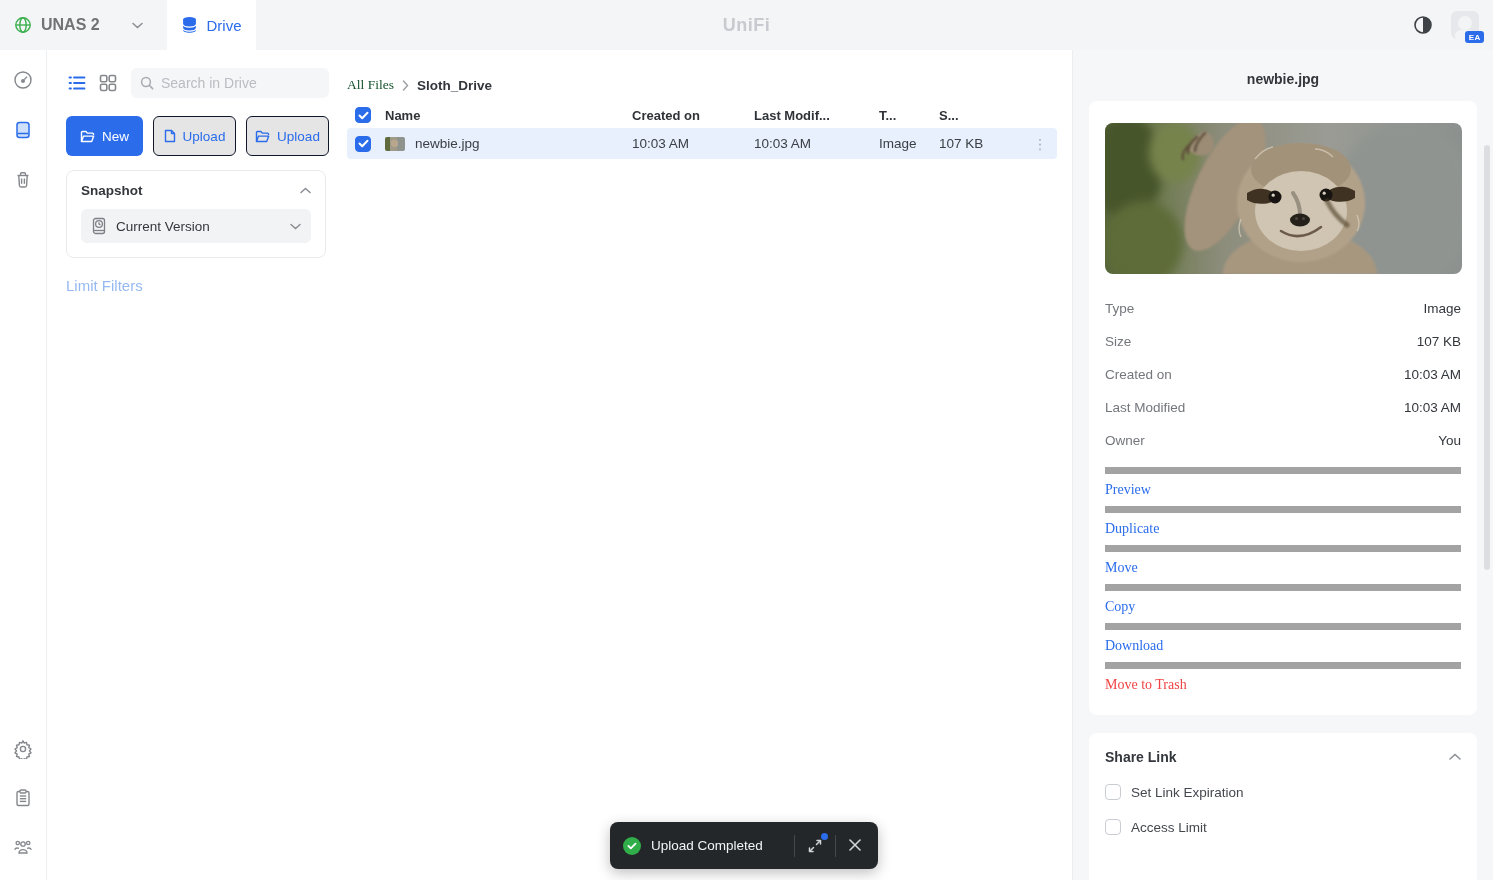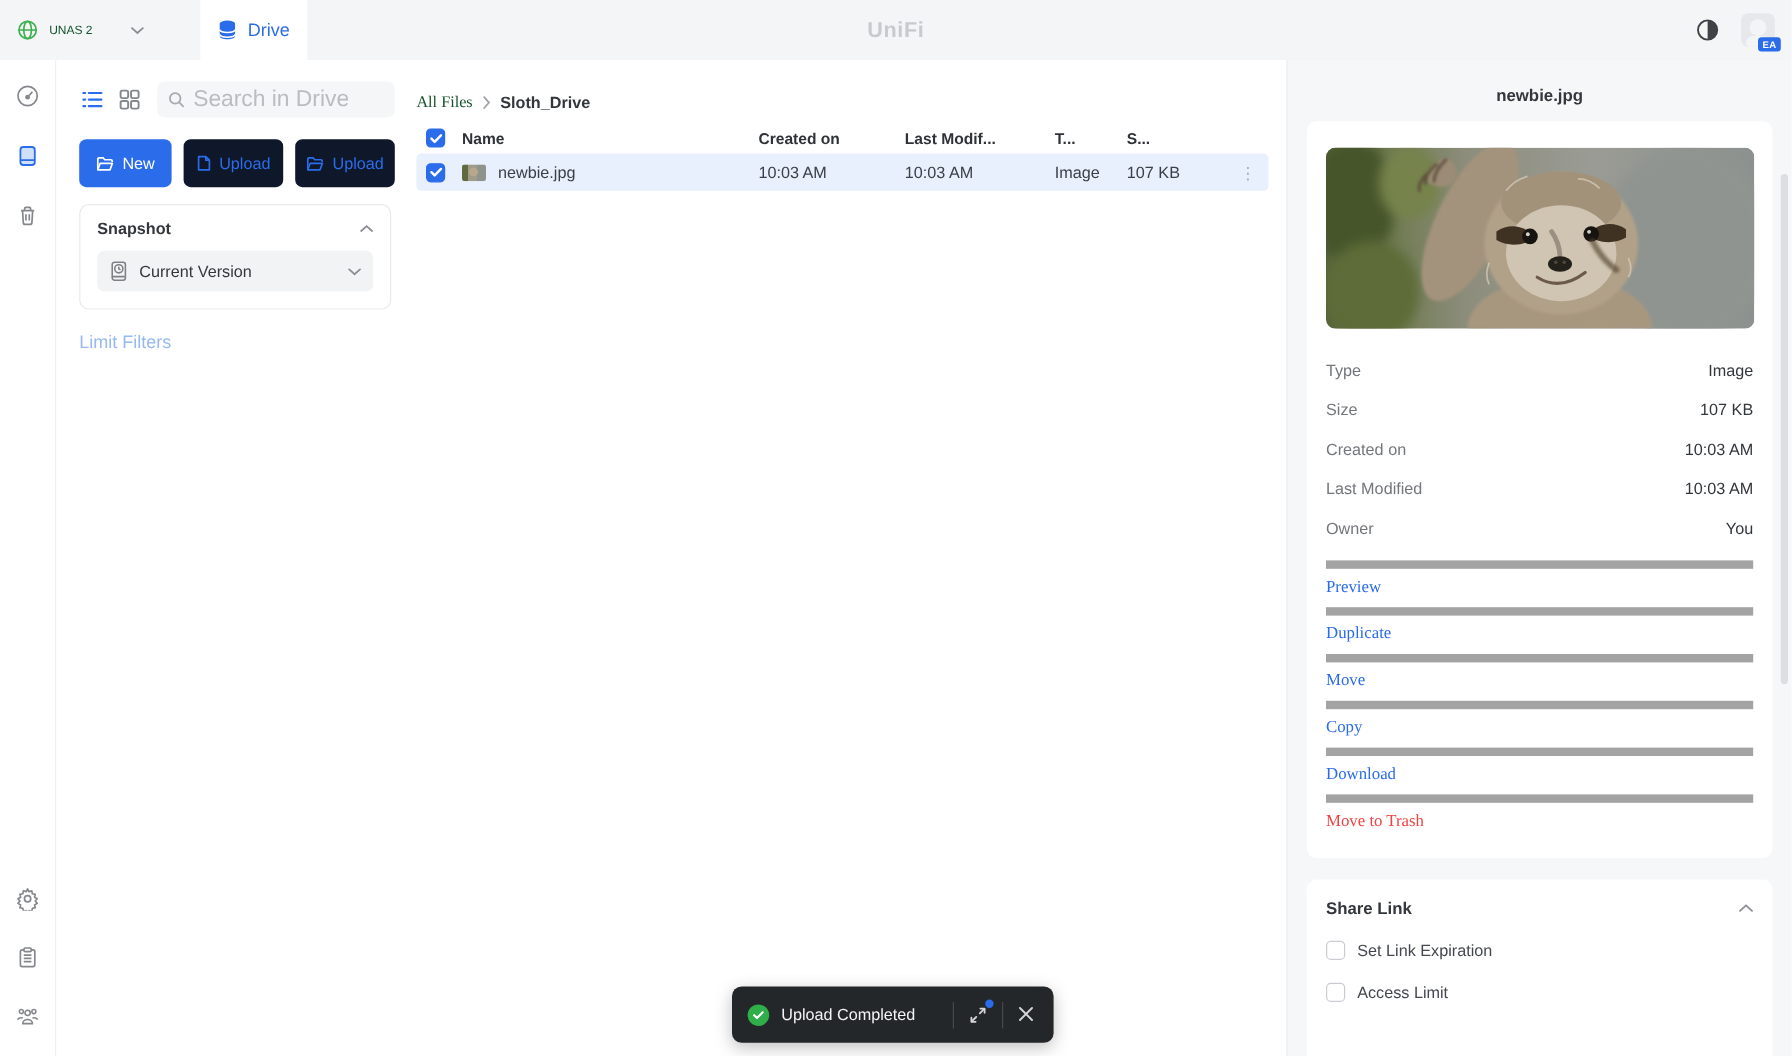--- a/index.html
+++ b/index.html
@@ -2,21 +2,21 @@
 <html><head>
 <meta charset="utf-8">
 <style>
   * { margin:0; padding:0; box-sizing:border-box; }
   html,body { width:1493px; height:880px; overflow:hidden; background:#fff;
     font-family:"Liberation Sans", sans-serif; color:#33373c; }
 
   
   #topbar { position:absolute; top:0; left:0; width:1493px; height:50px; background:#f4f5f6; }
   .console-sel { position:absolute; left:0; top:0; height:50px; width:167px; display:flex; align-items:center; padding-left:14px; cursor:pointer; }
-  .console-sel .label { font-size:10px; color:#14532d; margin-left:9px; font-weight:400; }
+  .console-sel .label { font-size:16px; color:#737373; margin-left:9px; font-weight:700; }
   .console-sel .chev { margin-left:32px; }
   .tab-drive { position:absolute; left:167px; top:0; height:50px; width:89px; background:#ffffff; display:flex; align-items:center; justify-content:center; gap:8px; cursor:pointer; }
   .tab-drive .label { font-size:15px; color:#2a6cea; font-weight:400; }
   .logo { position:absolute; left:0; right:0; top:0; height:50px; display:flex; align-items:center; justify-content:center; pointer-events:none; }
   .logo span { font-size:18px; font-weight:700; color:#c7cacf; letter-spacing:0.5px; }
   .topbar-right { position:absolute; right:14px; top:0; height:50px; display:flex; align-items:center; gap:18px; }
   .theme-toggle { width:20px; height:20px; cursor:pointer; }
   .avatar { position:relative; width:28px; height:28px; border-radius:6px; background:#e6e8eb; cursor:pointer; }
   .avatar .head { position:absolute; left:7px; top:5px; width:14px; height:14px; border-radius:50%; background:#f3f4f6; }
   .avatar .shoulders { position:absolute; left:4px; bottom:0; width:20px; height:9px; border-radius:10px 10px 6px 6px; background:#f3f4f6; }
@@ -26,26 +26,26 @@
   #rail { position:absolute; top:50px; left:0; width:47px; height:830px; background:#fff; border-right:1px solid #eceef0; display:flex; flex-direction:column; align-items:center; }
   .rail-top { display:flex; flex-direction:column; gap:30px; margin-top:20px; }
   .rail-bottom { display:flex; flex-direction:column; gap:29px; margin-top:auto; margin-bottom:23px; }
   .rail-icon { width:20px; height:20px; cursor:pointer; }
 
   
   #filters { position:absolute; top:50px; left:47px; width:300px; height:830px; background:#fff; padding:18px 0 0 19px; }
   .views-search { display:flex; align-items:center; }
   .view-btn { width:22px; height:22px; margin-right:9px; cursor:pointer; }
   .search-box { width:198px; height:30px; background:#f5f6f8; border-radius:6px; display:flex; align-items:center; padding:0 9px; margin-left:3px; }
-  .search-box input { border:none; outline:none; background:transparent; font-size:19px; color:#a21caf; width:160px; margin-left:7px; font-family:"Liberation Sans", sans-serif; }
+  .search-box input { border:none; outline:none; background:transparent; font-size:14px; color:#a21caf; width:160px; margin-left:7px; font-family:"Liberation Sans", sans-serif; }
   .search-box input::placeholder { color:#b9bcc1; }
   .btn-row { display:flex; gap:10px; margin-top:18px; }
   .btn { height:40px; border-radius:6px; display:flex; align-items:center; justify-content:center; gap:7px; font-size:13.5px; cursor:pointer; }
   .btn-primary { background:#2a6cea; color:#fff; width:77px; border:none; }
-  .btn-outline { background:#0f172a; color:#2a6cea; border:6px solid #0f172a; width:83px; }
+  .btn-outline { background:#e5e5e5; color:#2a6cea; border:1px solid #0f172a; width:83px; }
   .filter-card { width:260px; border:1px solid #e8eaec; border-radius:8px; padding:12px 14px 14px 14px; margin-top:14px; }
   .filter-card .hdr { display:flex; align-items:center; justify-content:space-between; cursor:pointer; }
   .filter-card .hdr .t { font-size:13.5px; font-weight:700; color:#33373c; }
   .opt-row { display:flex; align-items:center; gap:10px; margin-top:13px; cursor:pointer; }
   .opt-row .lbl { font-size:13.5px; color:#44484e; }
   .checkbox { width:16px; height:16px; border:1.5px solid #c9ccd1; border-radius:4px; background:#fff; flex:0 0 auto; }
   .checkbox.checked { background:#2a6cea; border-color:#2a6cea; display:flex; align-items:center; justify-content:center; }
   .dropdown { height:34px; background:#f2f3f5; border-radius:6px; margin-top:11px; display:flex; align-items:center; padding:0 10px; cursor:pointer; }
   .dropdown .lbl { font-size:13.5px; color:#33373c; margin-left:9px; flex:1; }
   .clear-filters { margin-top:19px; font-size:15px; color:#96b9f1; cursor:pointer; }

